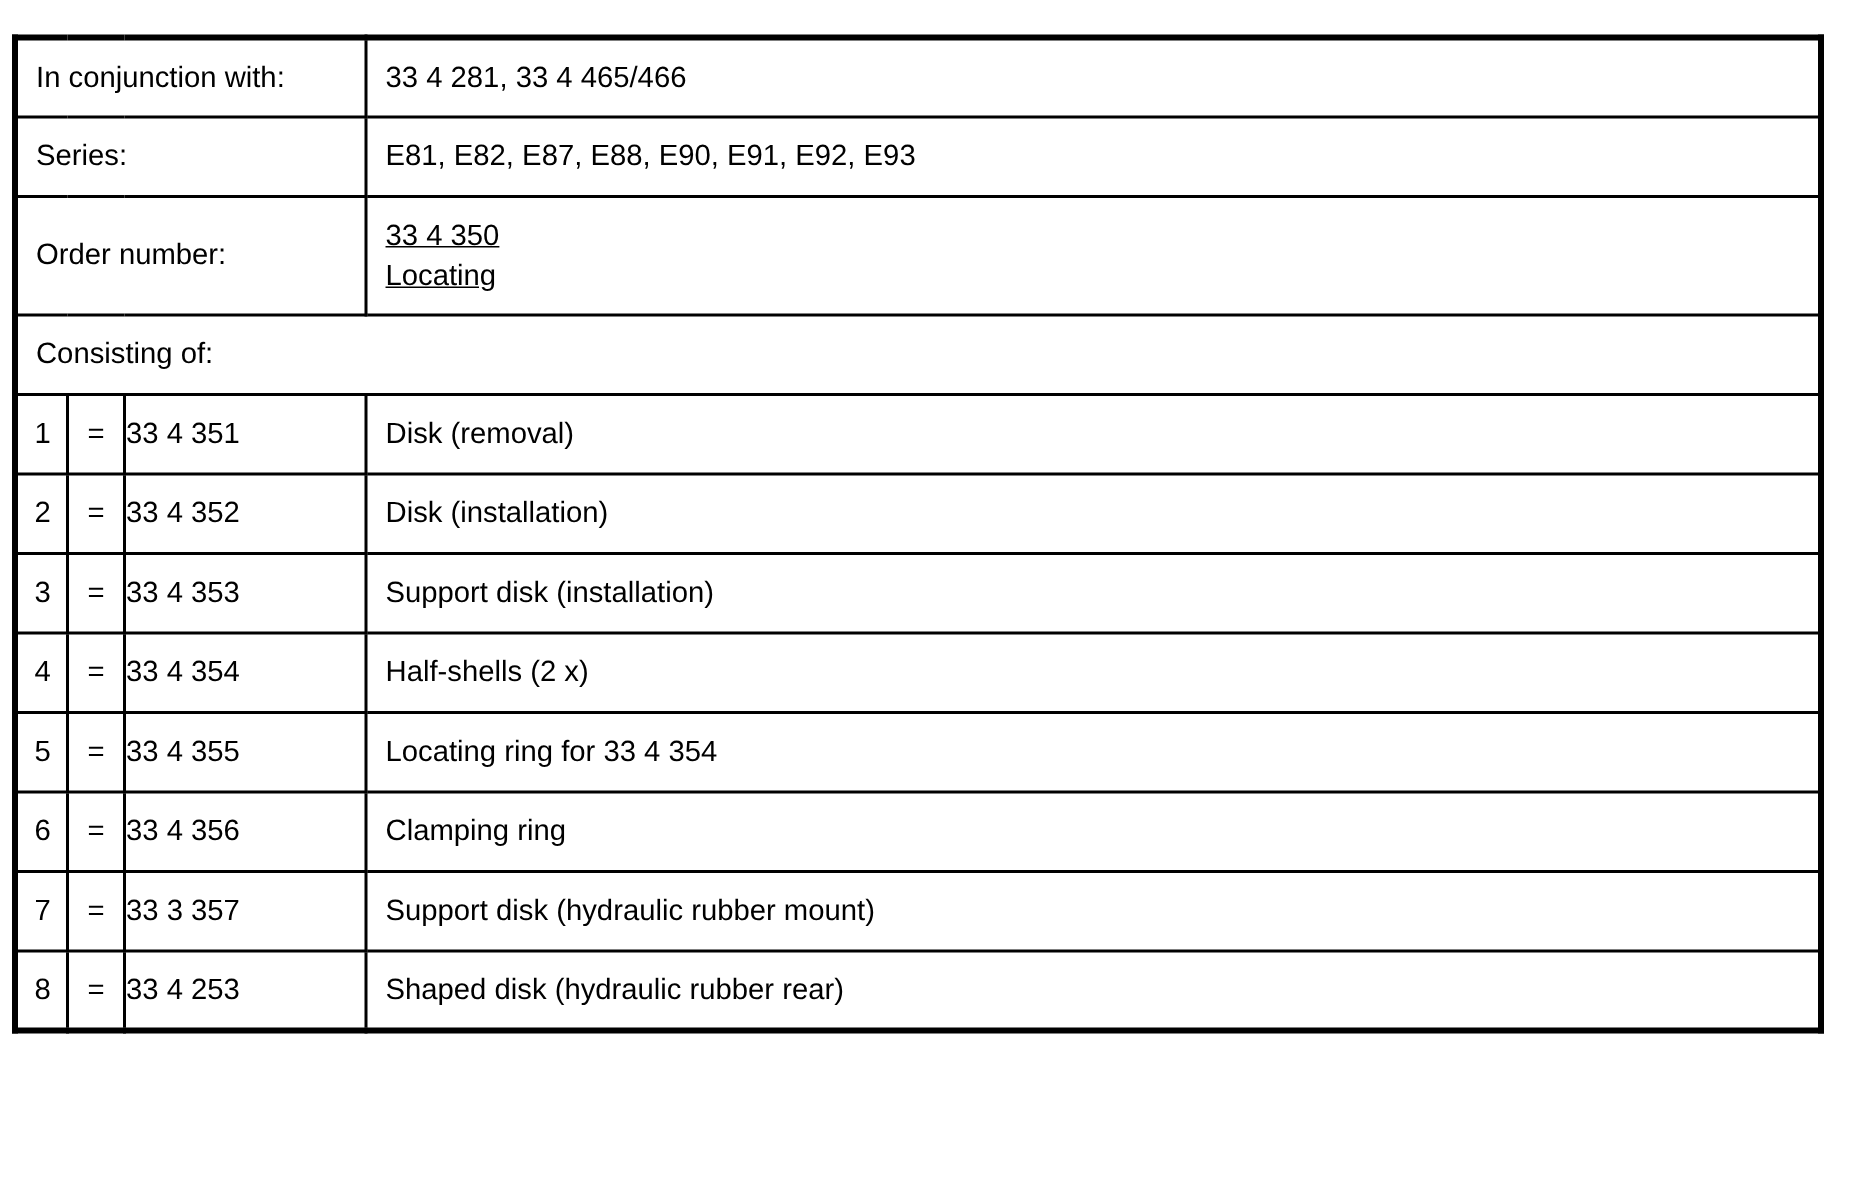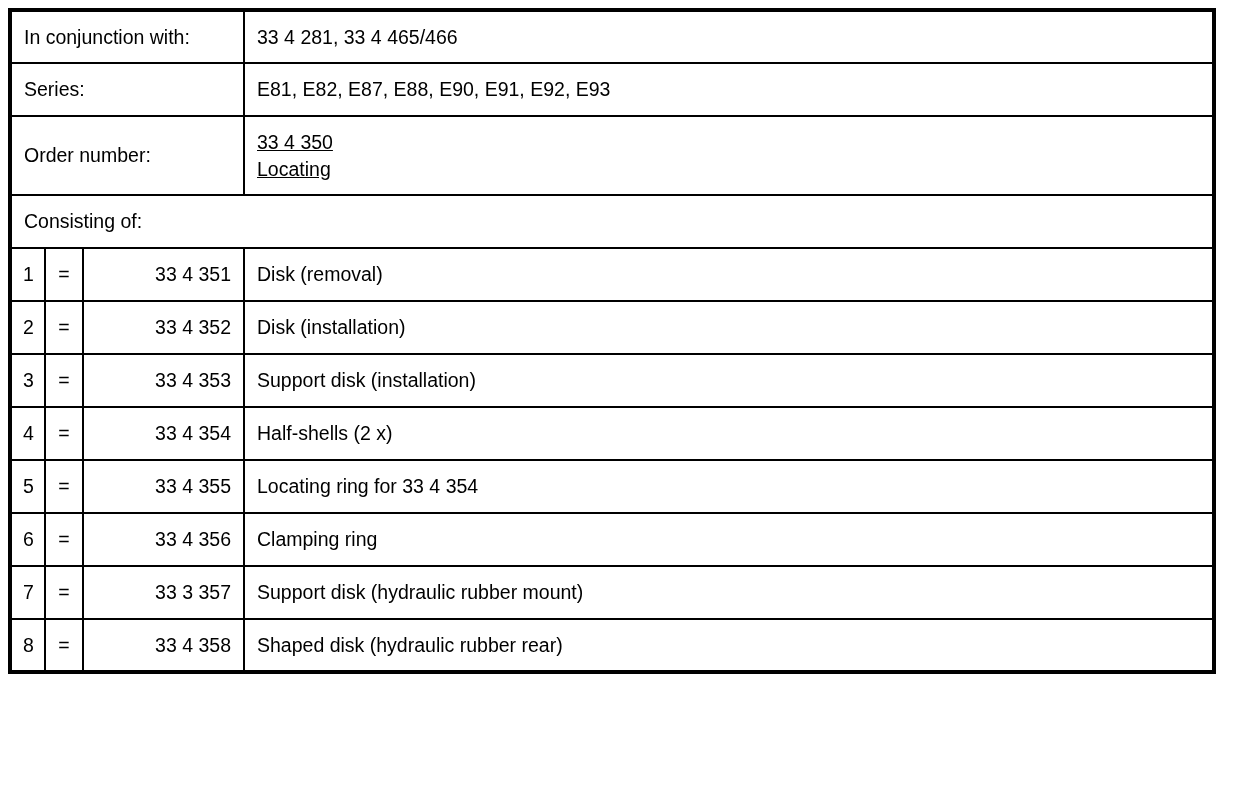--- a/index.html
+++ b/index.html
@@ -7,21 +7,21 @@
     padding: 0;
     background: #ffffff;
     width: 1248px;
     height: 792px;
     font-family: "Liberation Sans", sans-serif;
     color: #000000;
   }
   .doc-table {
     position: absolute;
     left: 8px;
-    top: 8px;
+    top: 23px;
     width: 1208px;
     border-collapse: collapse;
     border: 4px solid #000000;
     table-layout: fixed;
     font-size: 19.5px;
     line-height: 1.35;
   }
   .doc-table td {
     border: 2px solid #000000;
     padding: 11px 12px;
@@ -29,21 +29,21 @@
     overflow: hidden;
     white-space: nowrap;
   }
   .doc-table td.wrap { white-space: normal; }
   tr.row-std   { height: 53px; }
   tr.row-tall  { height: 79px; }
   td.label-cell { }
   td.value-cell { }
   td.idx-cell   { text-align: left; padding-left: 11px; }
   td.eq-cell    { text-align: center; padding-left: 4px; padding-right: 4px; }
-  td.part-cell  { padding-left: 0; text-align: right; }
+  td.part-cell  { padding-left: 0; }
   .multiline div { white-space: nowrap; text-decoration: underline; }
 </style>
 </head>
 <body>
 
 <table class="doc-table">
   <colgroup>
     <col style="width:35px">
     <col style="width:38px">
     <col style="width:161px">
@@ -107,17 +107,17 @@
     </tr>
     <tr class="row-std">
       <td class="idx-cell">7</td>
       <td class="eq-cell">=</td>
       <td class="part-cell">33 3 357</td>
       <td>Support disk (hydraulic rubber mount)</td>
     </tr>
     <tr class="row-std">
       <td class="idx-cell">8</td>
       <td class="eq-cell">=</td>
-      <td class="part-cell">33 4 358</td>
+      <td class="part-cell">33 4 253</td>
       <td>Shaped disk (hydraulic rubber rear)</td>
     </tr>
   </tbody>
 </table>
 
 </body></html>

